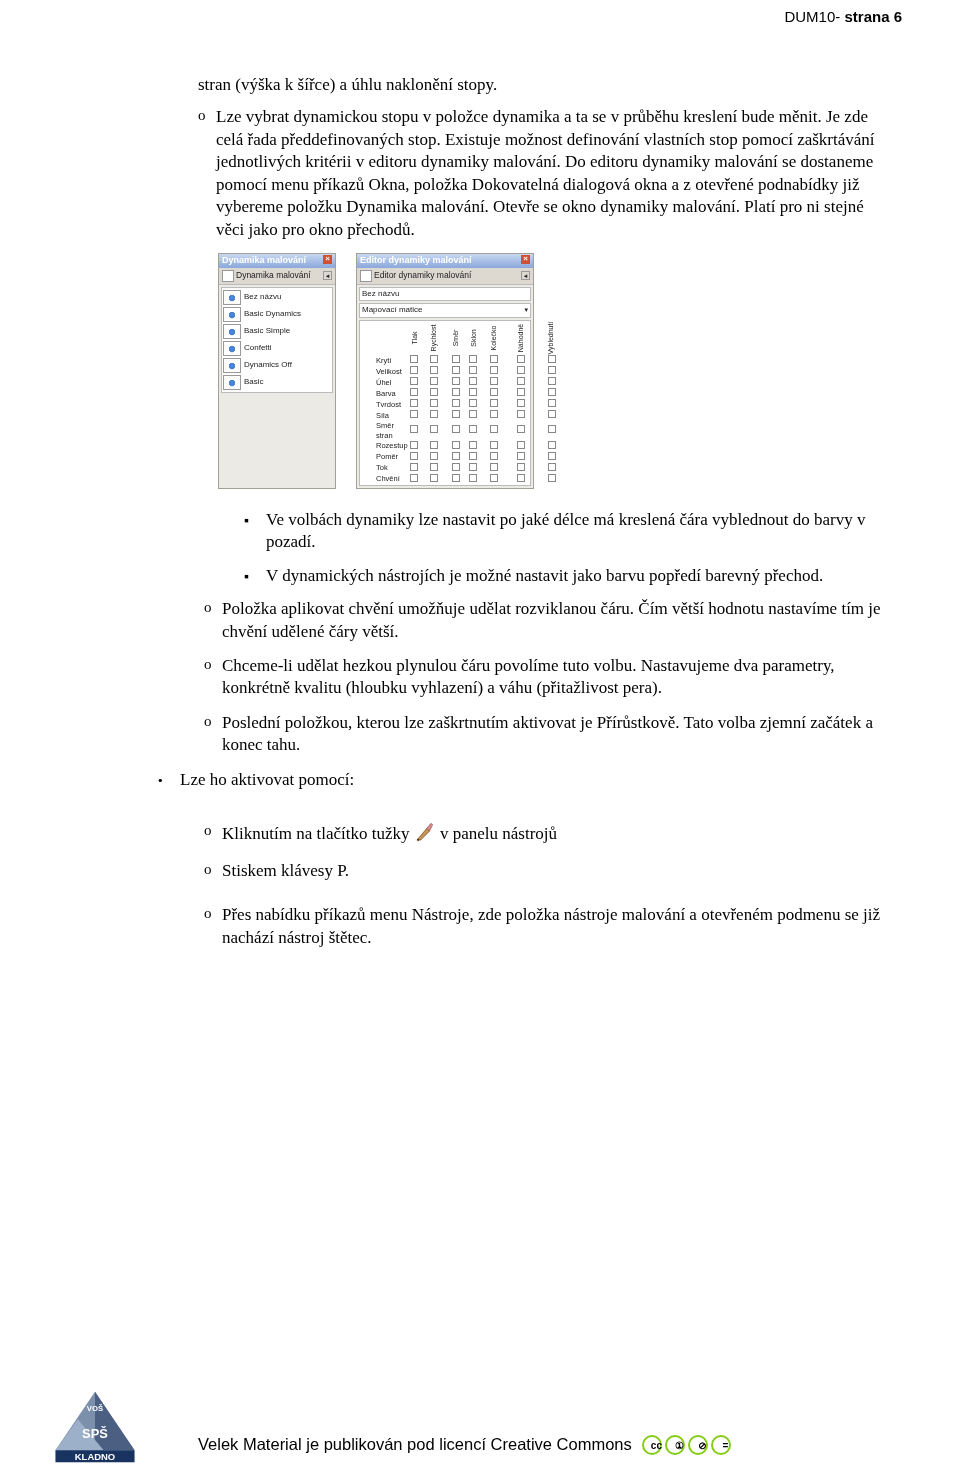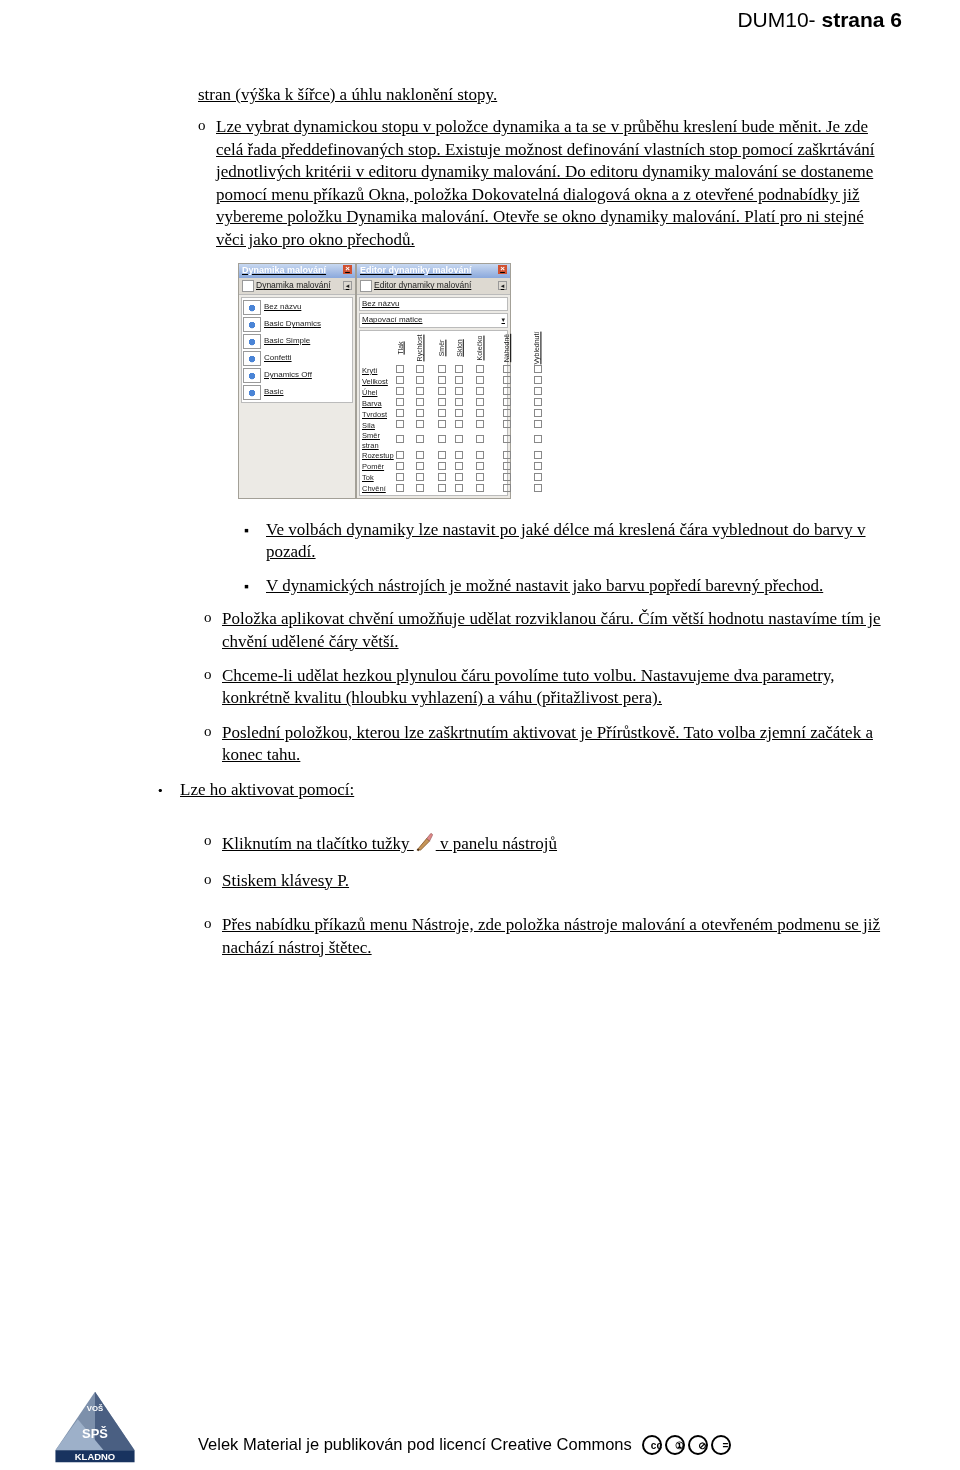--- a/index.html
+++ b/index.html
@@ -10,30 +10,29 @@
     font-family: "Times New Roman", Times, serif;
     font-size: 17px;
     color: #000;
     position: relative;
   }
   .header {
     position: absolute;
     top: 8px;
     right: 58px;
     font-family: Arial, sans-serif;
-    font-size: 21px;
+    font-size: 15px;
   }
   .header .bold { font-weight: bold; }
   .content {
     position: absolute;
-    top: 84px;
+    top: 74px;
     left: 198px;
     right: 78px;
     line-height: 1.32;
-    text-decoration: underline;
   }
   .para { margin-bottom: 10px; }
   .list-o { margin-bottom: 12px; padding-left: 18px; position: relative; }
   .list-o .marker {
     position: absolute;
     left: 0px;
     top: 0;
     font-size: 15px;
   }
   .list-o .body { display: block; }
@@ -67,22 +66,22 @@
     bottom: 10px;
     left: 198px;
     right: 78px;
     font-family: Arial, sans-serif;
     font-size: 16.5px;
     line-height: 1.9;
   }
   
   .shots {
     display: flex;
-    gap: 0;
-    margin: 8px 0 20px 40px;
+    gap: 20px;
+    margin: 8px 0 20px 20px;
   }
   .panel {
     background: #eceae5;
     border: 1px solid #a3a097;
     font-family: Tahoma, Arial, sans-serif;
     font-size: 8.5px;
     color: #222;
   }
   .panel .titlebar {
     background: linear-gradient(#c8d8f0,#8aa8dc);
@@ -162,41 +161,41 @@
   }
   .matrix td {
     width: 13px; height: 11px;
     text-align: center;
     padding: 0;
   }
   .matrix td .cb, .matrix th .cb {
     width: 8px; height: 8px; border: 1px solid #888; display: inline-block;
   }
   .matrix .rowlab {
-    text-align: left; font-size: 7.5px; padding-left: 2px; width: 50px;
+    text-align: left; font-size: 7.5px; padding-left: 16px; width: 50px;
   }
   
   .logo {
     position: absolute;
     bottom: 6px;
     left: 52px;
     width: 86px;
     height: 74px;
   }
   .logo svg { width: 100%; height: 100%; }
   
   .cc {
     display: inline-flex;
     gap: 3px;
     vertical-align: middle;
     margin-left: 6px;
   }
   .cc .badge {
     width: 20px; height: 20px;
-    border: 2px solid #000000;
+    border: 2px solid #84cc16;
     border-radius: 50%;
     display: flex; align-items: center; justify-content: center;
     font-size: 10px; font-weight: bold;
     font-family: Arial, sans-serif;
     padding-left: 8px;
   }
   .paint-icon {
     display: inline-block;
     width: 22px; height: 22px;
     vertical-align: -4px;
@@ -254,21 +253,21 @@
             <span class="thumb"></span>
             <span>Dynamics Off</span>
           </div>
         <div class="row">
             <span class="thumb"></span>
             <span>Basic</span>
           </div>
       </div>
     </div>
 
-    <div class="panel" style="width:155px">
+    <div class="panel" style="width:178px">
       <div class="titlebar">
         <span>Editor dynamiky malování</span>
         <span class="x">×</span>
       </div>
       <div class="tabrow">
         <span style="display:flex;align-items:center;gap:2px">
           <span class="ticon"></span>
           <span>Editor dynamiky malování</span>
         </span>
         <span class="tarrow">◂</span>

